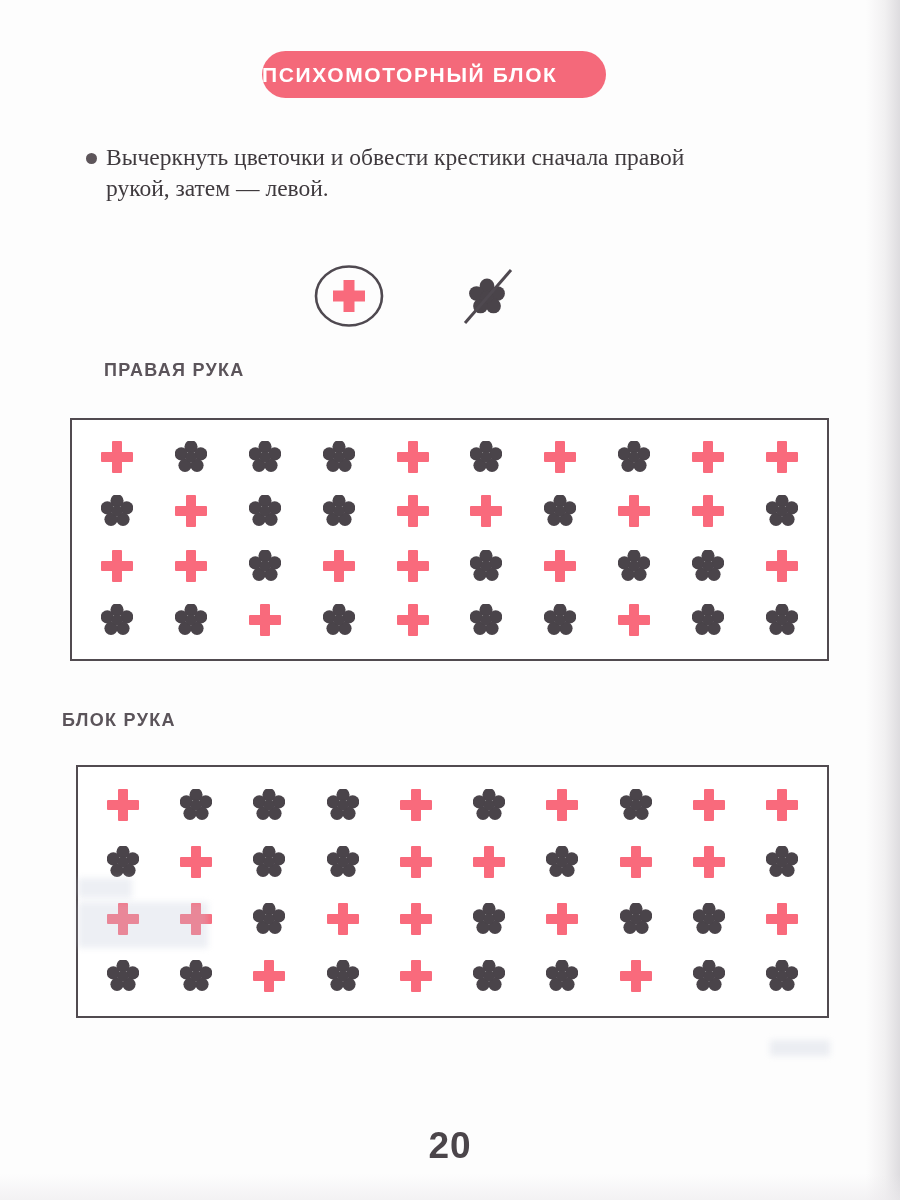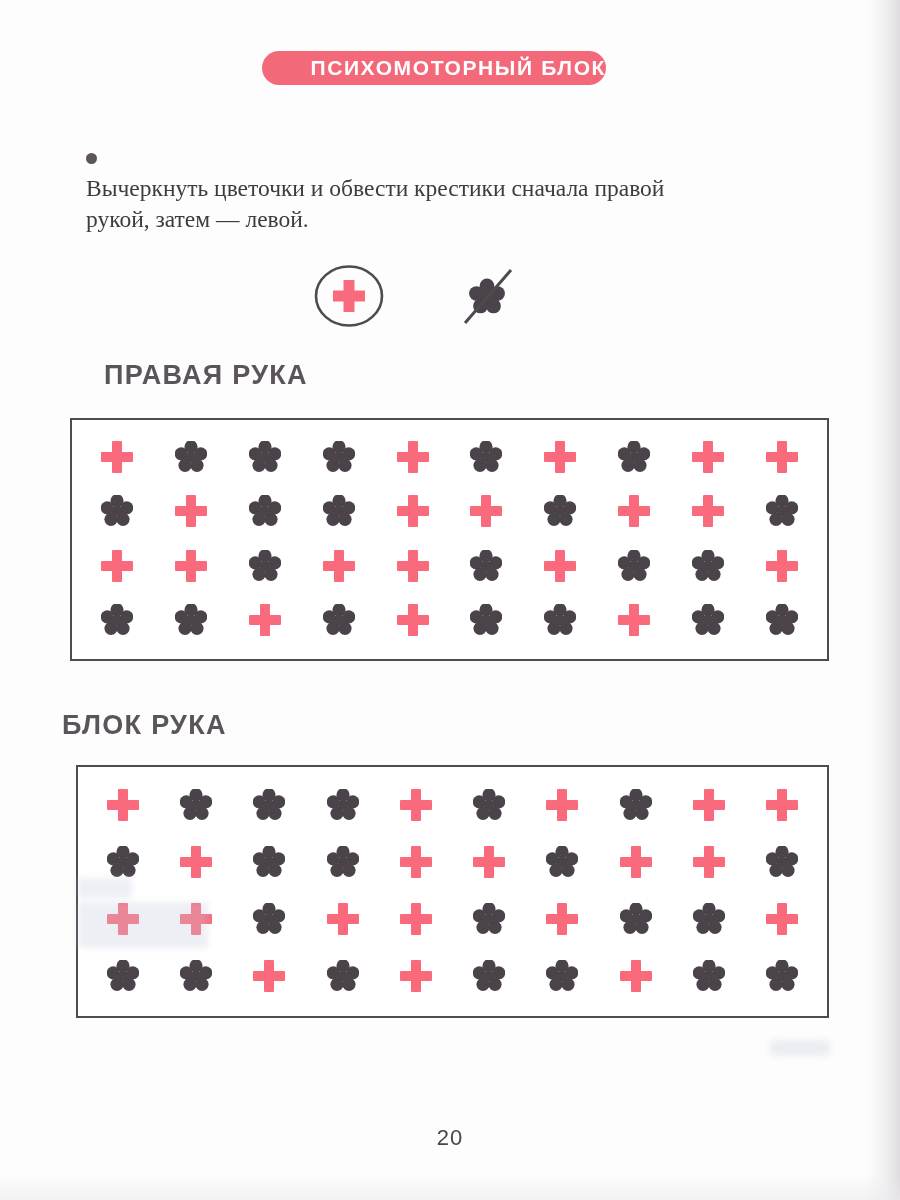--- a/index.html
+++ b/index.html
@@ -42,26 +42,26 @@
     filter: blur(3px);
     pointer-events: none;
   }
 
   
   .banner {
     position: absolute;
     left: 262px;
     top: 51px;
     width: 344px;
-    height: 34px;
+    height: 47px;
     background: #f4697a;
     border-radius: 24px;
     display: flex;
     align-items: center;
-    justify-content: flex-end;
+    justify-content: flex-start;
   }
   .banner-text {
     color: #ffffff;
     font-size: 21px;
     font-weight: bold;
     letter-spacing: 1.6px;
     white-space: nowrap;
     font-family: "Liberation Sans", sans-serif;
   }
 
@@ -77,21 +77,20 @@
     font-weight: bold;
     font-size: 24px;
     color: #3f3a3e;
     margin: 0 0 4px 0;
     letter-spacing: 0.2px;
   }
   .instr-row {
     display: flex;
     align-items: flex-start;
     gap: 9px;
-    flex-direction: column;
   }
   .bullet {
     width: 11px;
     height: 11px;
     border-radius: 50%;
     background: #5d555a;
     margin-top: 11px;
     flex: 0 0 auto;
   }
   .instr-body {
@@ -117,21 +116,21 @@
   }
   .legend-struck-flower {
     position: absolute;
     left: 138px; top: -2px;
     width: 72px; height: 72px;
   }
 
   
   .hand-label {
     position: absolute;
-    font-size: 27px;
+    font-size: 18px;
     font-weight: bold;
     letter-spacing: 1.3px;
     color: #5b545a;
     white-space: nowrap;
   }
   .hand-label.right { left: 104px; top: 360px; }
   .hand-label.left  { left: 62px;  top: 710px; }
 
   
   .grid-box {
@@ -184,22 +183,22 @@
   
   .flower { width: 32px; height: 32px; display: block; }
 
   
   .page-number {
     position: absolute;
     left: 0;
     top: 1125px;
     width: 900px;
     text-align: center;
-    font-size: 22px;
-    font-weight: normal;
+    font-size: 37px;
+    font-weight: bold;
     color: #4b454a;
     letter-spacing: 1px;
   }
 </style>
 </head>
 <body>
 
 <div class="page">
 
   <div class="banner">

